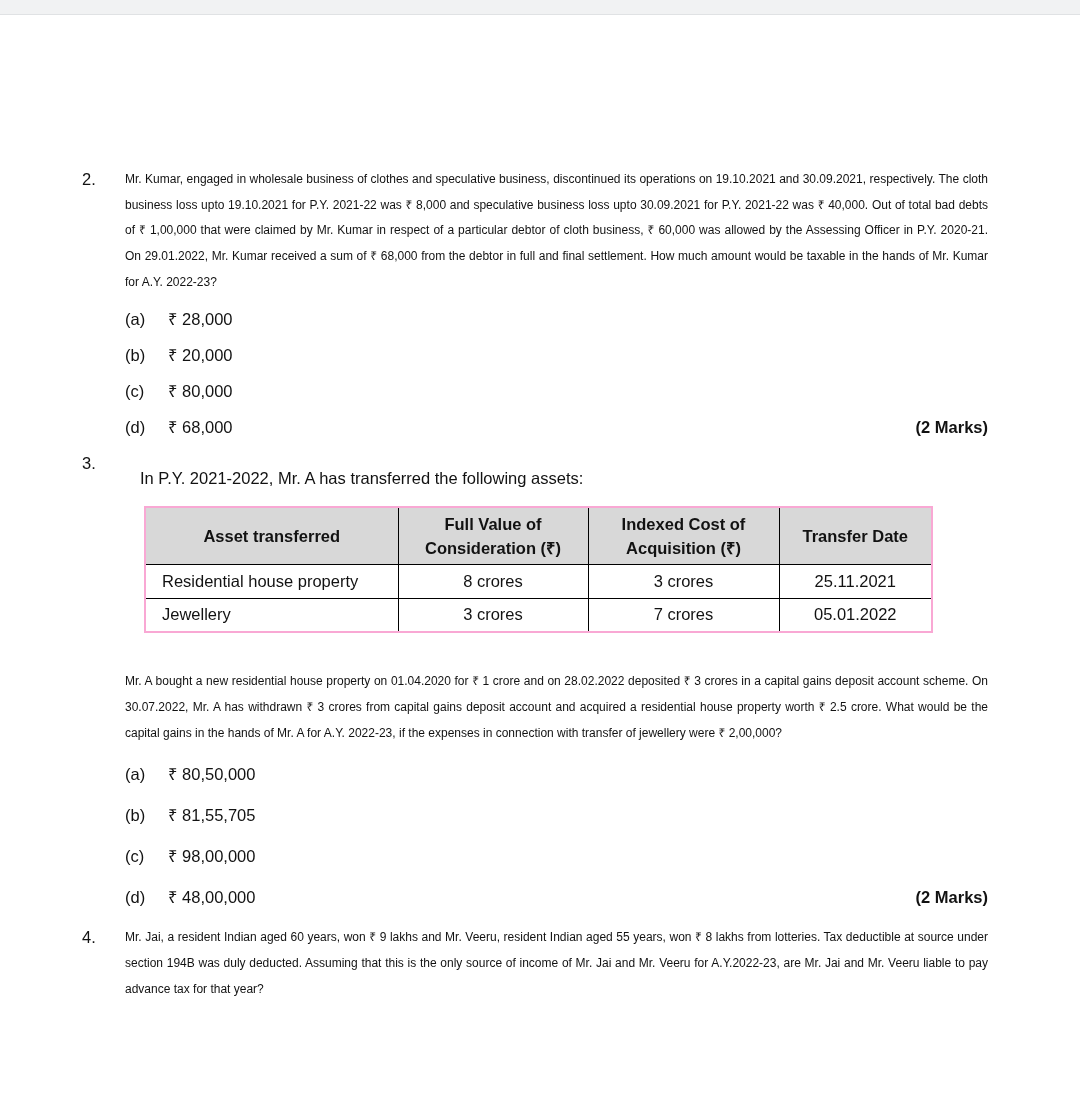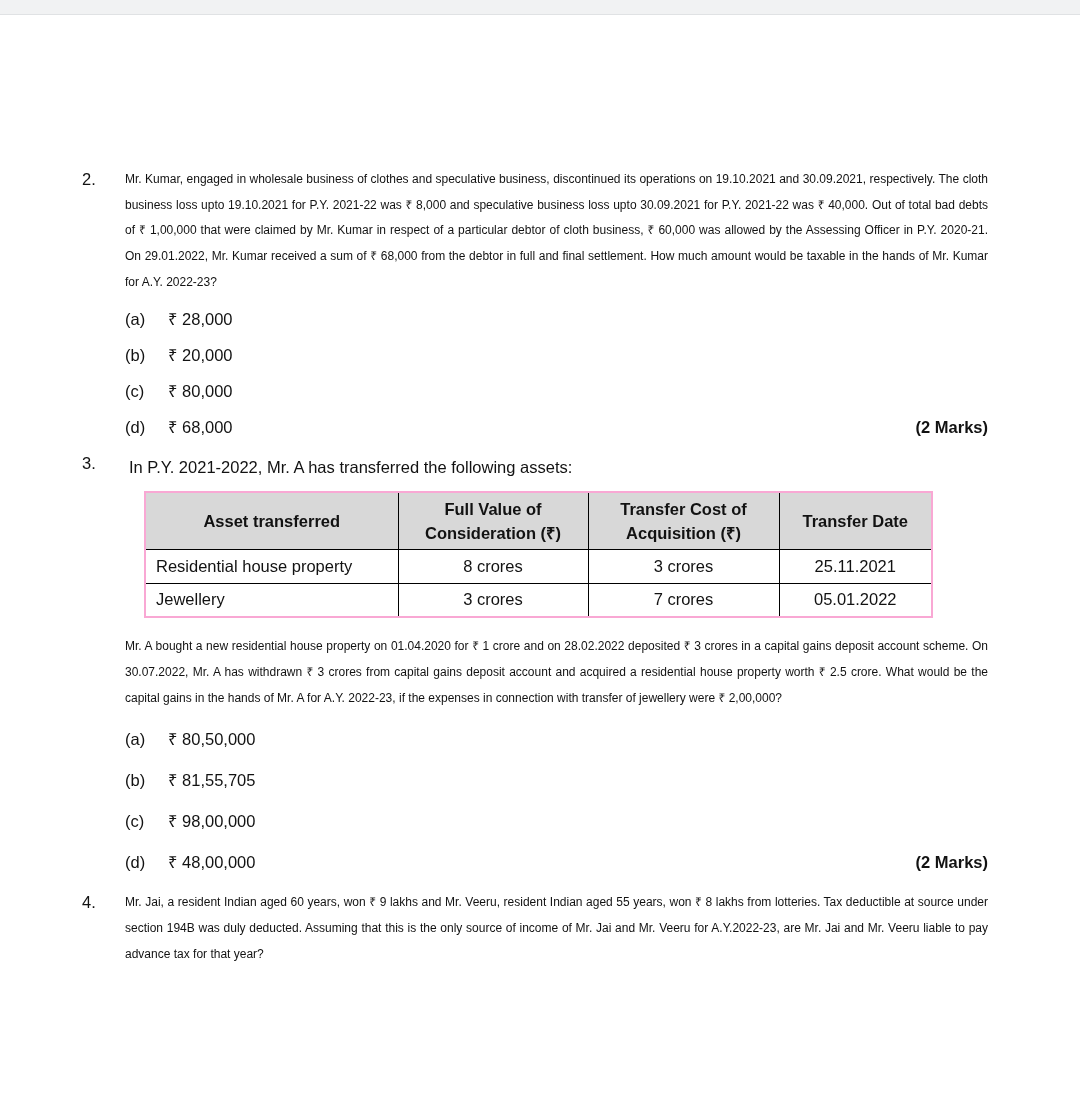--- a/index.html
+++ b/index.html
@@ -30,21 +30,21 @@
     line-height: 25.7px;
   }
   .q-body { flex: 1; min-width: 0; }
   .q-text {
     margin: 0;
     font-size: 12px;
     line-height: 25.7px;
     text-align: justify;
   }
   .q-intro {
-    margin: 4px;
+    margin: 15px;
     font-size: 16.5px;
     line-height: 25.7px;
   }
   .options { margin: 0; }
   .option {
     display: flex;
     align-items: baseline;
     margin-top: 10px;
     font-size: 16.5px;
     line-height: 26px;
@@ -74,26 +74,26 @@
     background: #d8d8d8;
     font-weight: bold;
     text-align: center;
     vertical-align: middle;
     height: 57px;
     line-height: 24px;
     padding: 2px 8px;
   }
   table.assets td {
     height: 34px;
-    padding: 2px 10px;
+    padding: 2px 16px;
     text-align: center;
     vertical-align: middle;
   }
   table.assets td.left { text-align: left; }
-  .after-table { margin-top: 16px; }
+  .after-table { margin-top: 36px; }
 </style>
 </head>
 <body>
 
 <div class="top-bar"></div>
 
 <div class="page">
 
   <section class="question">
     <div class="q-num">2.</div>
@@ -130,21 +130,21 @@
         <colgroup>
           <col style="width:253px">
             <col style="width:190px">
             <col style="width:191px">
             <col style="width:153px">
         </colgroup>
         <thead>
           <tr>
             <th>Asset transferred</th>
             <th>Full Value of Consideration (₹)</th>
-            <th>Transfer Cost of Acquisition (₹)</th>
+            <th>Indexed Cost of Acquisition (₹)</th>
             <th>Transfer Date</th>
           </tr>
         </thead>
         <tbody>
           <tr>
             <td class="left">Residential house property</td>
             <td>8 crores</td>
             <td>3 crores</td>
             <td>25.11.2021</td>
           </tr>

